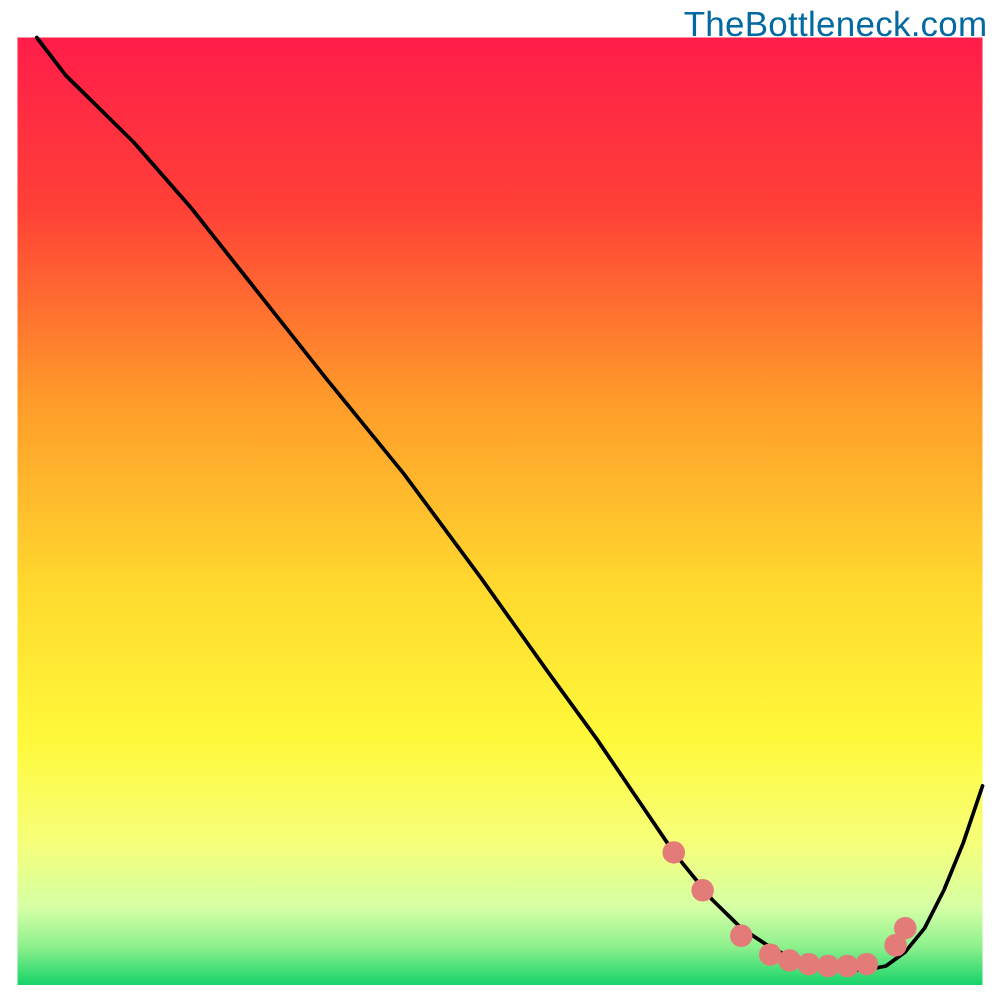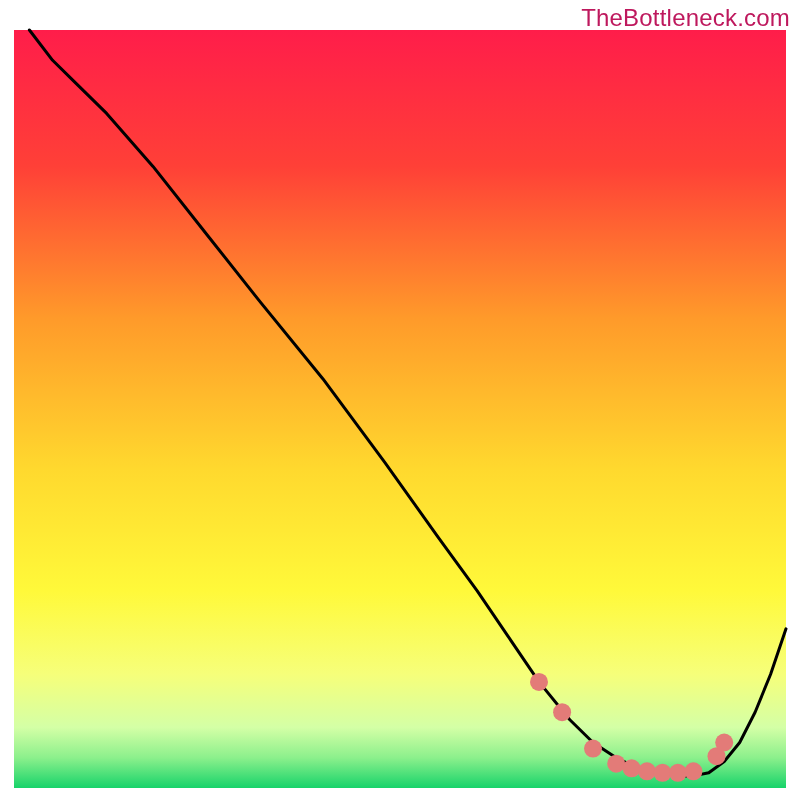--- a/index.html
+++ b/index.html
@@ -13,23 +13,23 @@
   }
   .chart-container {
     position: relative;
     width: 800px;
     height: 800px;
   }
   .attribution {
     position: absolute;
     top: 4px;
     right: 10px;
-    font-size: 24px;
+    font-size: 28px;
     font-weight: 400;
-    color: #be185d;
+    color: #0369a1;
     letter-spacing: 0.2px;
     z-index: 5;
   }
   svg.plot {
     position: absolute;
     left: 0;
     top: 0;
   }
 </style>
 </head>

